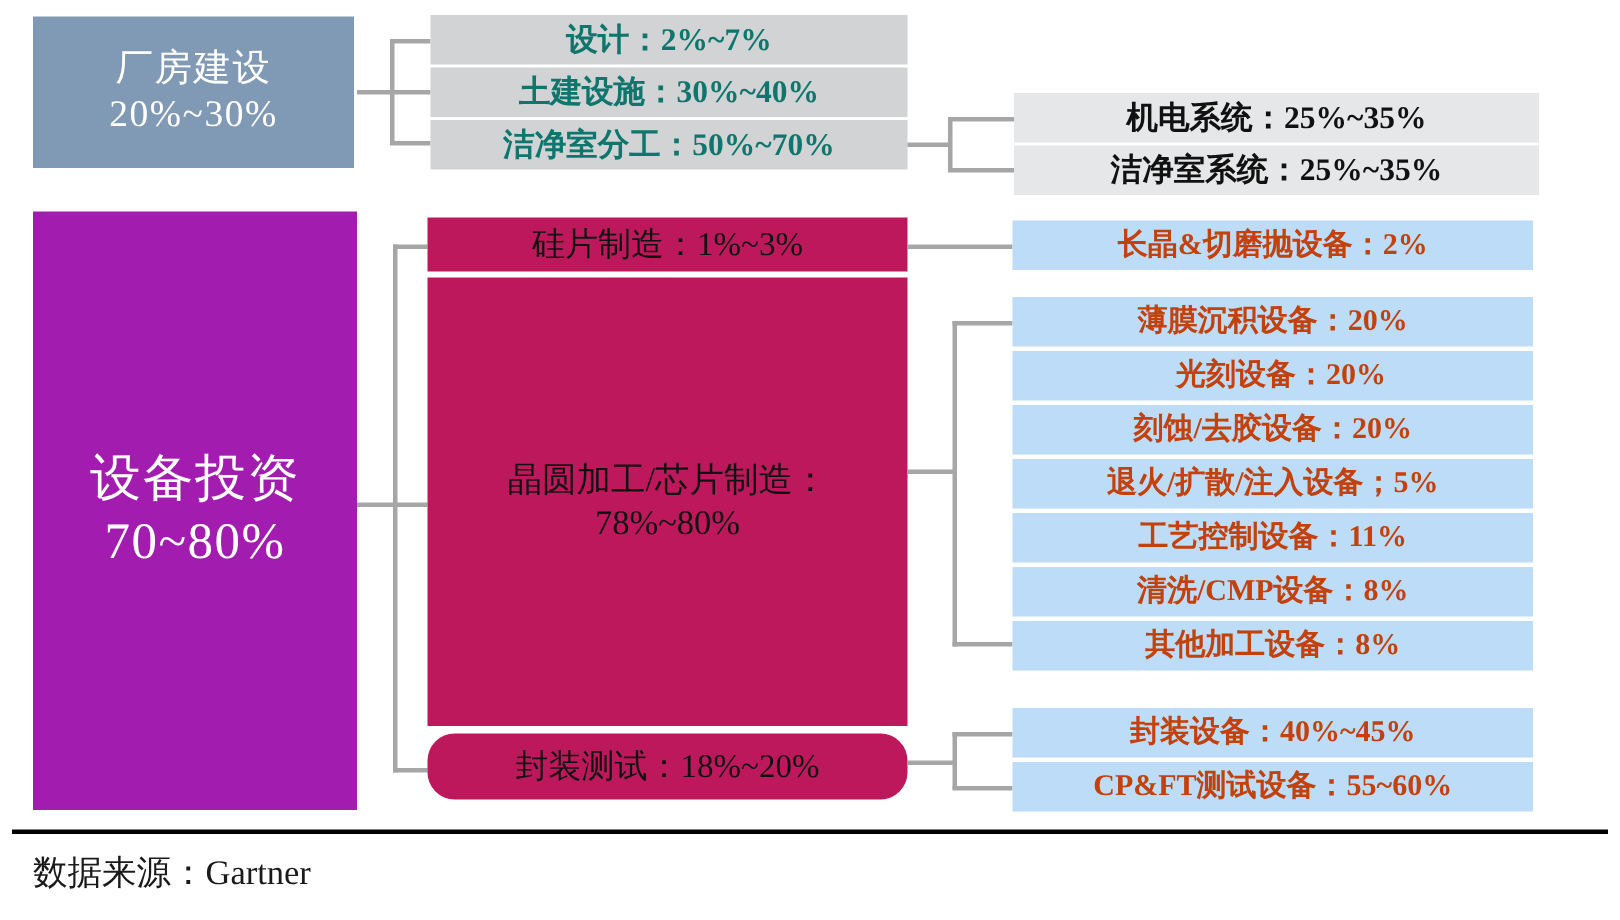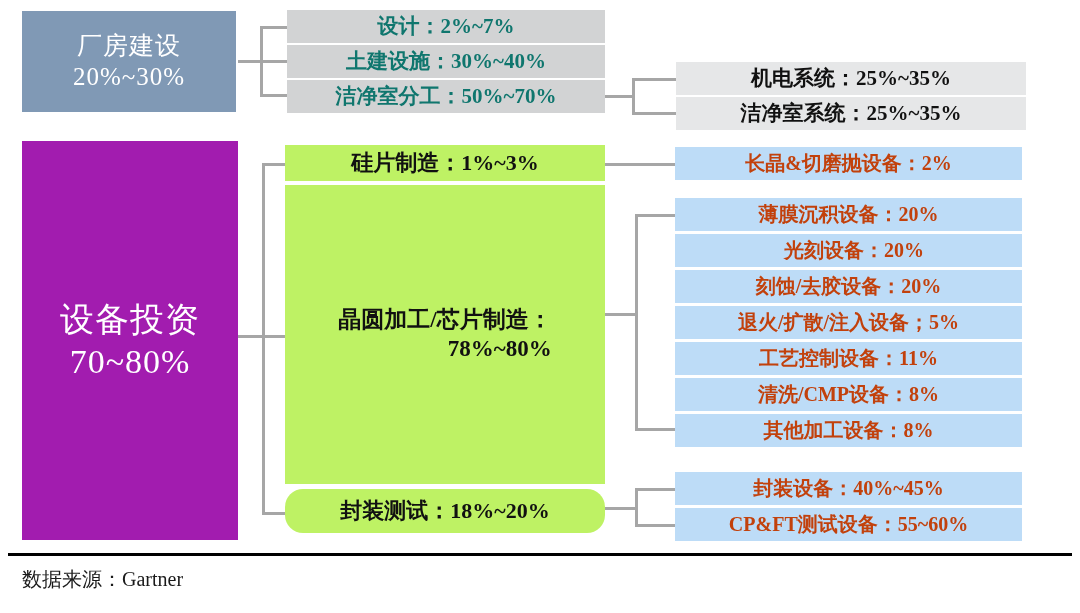--- a/index.html
+++ b/index.html
@@ -68,29 +68,29 @@
     font-weight: bold;
     left: 676px;
     width: 350px;
     height: 33px;
   }
   #grayr-0 { top: 62px; }
   #grayr-1 { top: 97px; }
 
   
   .mid-box {
-    background: #bef264;
+    background: #be185d;
     color: #111111;
     font-size: 22px;
-    font-weight: bold;
+    font-weight: normal;
     left: 285px;
     width: 320px;
   }
   #mid-0 { top: 145px; height: 36px; }
-  #mid-1 { top: 185px; height: 299px; font-size: 23px; text-align: right; }
+  #mid-1 { top: 185px; height: 299px; font-size: 23px; }
   #mid-2 { top: 489px; height: 44px; border-radius: 18px; }
 
   
   .right-box {
     background: #bddcf7;
     color: #c2410c;
     font-size: 20px;
     font-weight: bold;
     left: 675px;
     width: 347px;
@@ -121,21 +121,21 @@
     left: 8px;
     top: 553px;
     width: 1064px;
     height: 3px;
     background: #000000;
   }
   #footer-text {
     position: absolute;
     left: 22px;
     top: 566px;
-    font-size: 20px;
+    font-size: 23px;
     color: #1a1a1a;
     font-family: "Liberation Serif", "DejaVu Serif", serif;
     white-space: pre;
   }
 </style>
 </head>
 <body>
 
 <div id="canvas">
 

